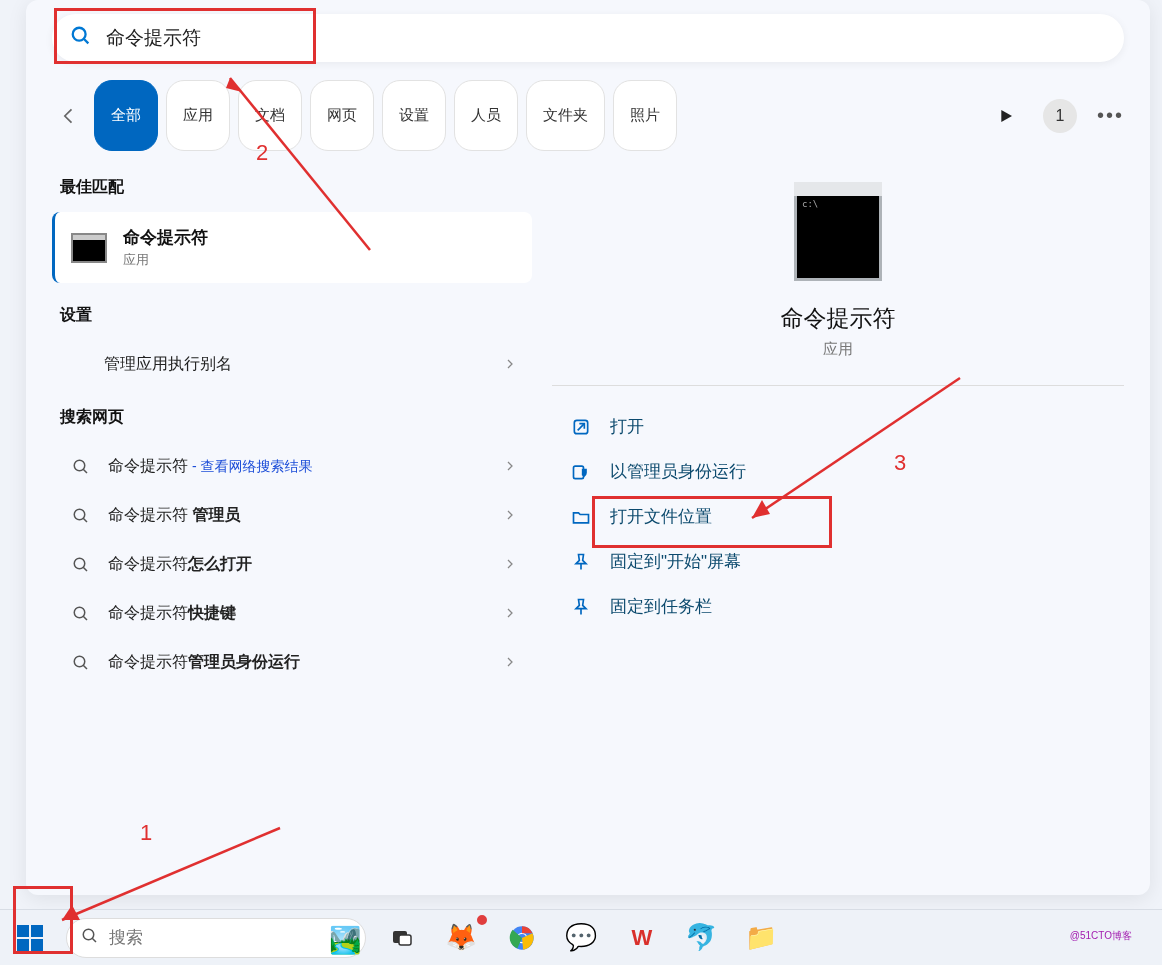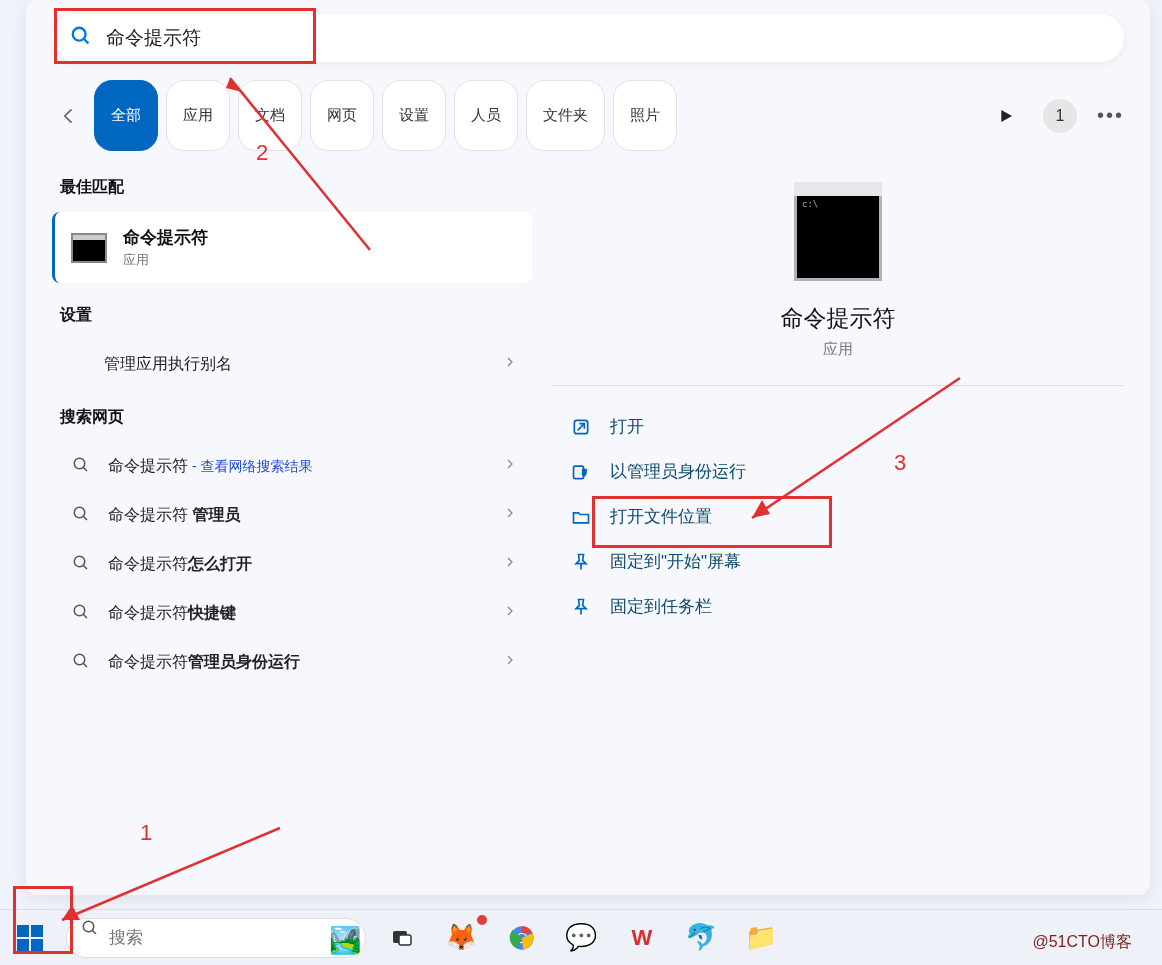--- a/index.html
+++ b/index.html
@@ -24,21 +24,21 @@
 
 .left { flex: 0 0 480px; }
 .section-title { font-size: 16px; font-weight: 600; color: #111; margin: 8px 0 14px 8px; }
 
 .best-match { background: #fff; border-radius: 8px; padding: 14px 16px; display: flex; align-items: center; gap: 16px; border-left: 3px solid #0067c0; margin-bottom: 6px; }
 .cmd-thumb { width: 36px; height: 30px; background: #000; border: 2px solid #888; position: relative; }
 .cmd-thumb::before { content: ""; position: absolute; top: 0; left: 0; right: 0; height: 5px; background: #ccc; }
 .best-match .title { font-size: 17px; font-weight: 600; color: #111; }
 .best-match .sub { font-size: 13px; color: #777; margin-top: 2px; }
 
-.list-item { display: flex; padding: 14px 16px; cursor: pointer; border-radius: 6px; }
+.list-item { display: flex; align-items: center; padding: 14px 16px; cursor: pointer; border-radius: 6px; }
 .list-item .icon { width: 26px; color: #555; margin-right: 14px; display: flex; justify-content: center; }
 .list-item .label { font-size: 16px; color: #222; flex: 1; }
 .list-item .label .grey { color: #1d4ed8; font-size: 14px; }
 .list-item .chev { color: #888; }
 .list-item .indent { margin-left: 36px; }
 
 .right { flex: 1; padding-top: 10px; }
 .preview { text-align: center; }
 .preview .big-thumb { width: 88px; height: 88px; background: #000; border: 3px solid #aeb3b8; margin: 0 auto 22px; position: relative; }
 .preview .big-thumb::before { content: "c:\\"; position: absolute; top: 3px; left: 5px; color: #aaa; font-size: 9px; font-family: monospace; }
@@ -48,33 +48,33 @@
 .divider { border: none; border-top: 1px solid #ddd; margin: 26px 0 18px; }
 
 .action { display: flex; align-items: center; padding: 11px 18px; gap: 18px; cursor: pointer; border-radius: 6px; }
 .action .aicon { width: 22px; color: #0067c0; display: flex; justify-content: center; }
 .action .alabel { font-size: 17px; color: #0c4a6e; }
 
 .taskbar { position: absolute; bottom: 0; left: 0; right: 0; height: 56px; background: #eef2f8; border-top: 1px solid #d8dde5; display: flex; align-items: center; padding: 0 6px; gap: 12px; }
 .tb-item { width: 48px; height: 44px; display: flex; align-items: center; justify-content: center; border-radius: 6px; cursor: pointer; font-size: 24px; }
 .windows-logo { display: grid; grid-template-columns: 12px 12px; grid-template-rows: 12px 12px; gap: 2px; }
 .windows-logo span { background: #0067c0; }
-.tb-search { display: flex; background: #fff; border-radius: 22px; height: 40px; width: 300px; padding: 0 14px; gap: 10px; border: 1px solid #ddd; position: relative; }
+.tb-search { display: flex; align-items: center; background: #fff; border-radius: 22px; height: 40px; width: 300px; padding: 0 14px; gap: 10px; border: 1px solid #ddd; position: relative; }
 .tb-search input { border: none; outline: none; font-size: 17px; flex: 1; background: transparent; }
 .tb-search .scenery { position: absolute; right: 3px; bottom: 1px; font-size: 26px; }
 .tb-icon { font-size: 26px; }
 .notif-dot { position: absolute; top: -3px; right: -3px; width: 14px; height: 14px; background: #e03e3e; border-radius: 50%; border: 2px solid #eef2f8; }
 
 .annotation { position: absolute; pointer-events: none; z-index: 10; }
 .red-box { border: 3px solid #e03030; }
 .red-text { color: #e03030; font-size: 22px; font-weight: 400; }
 svg.arrow line { stroke: #e03030; stroke-width: 2.5; }
 svg.arrow polygon { fill: #e03030; }
 
-.watermark { position: absolute; right: 30px; bottom: 12px; color: #7f1d1d; font-size: 16px; }
+.watermark { position: absolute; right: 30px; bottom: 22px; color: #a21caf; font-size: 10px; }
 </style>
 </head>
 <body>
 
 <div class="search-panel">
 
   <div class="search-bar">
     <span class="magnify">
       <svg width="22" height="22" viewBox="0 0 24 24" fill="none" stroke="currentColor" stroke-width="2.5">
           <circle cx="10" cy="10" r="7"></circle>

